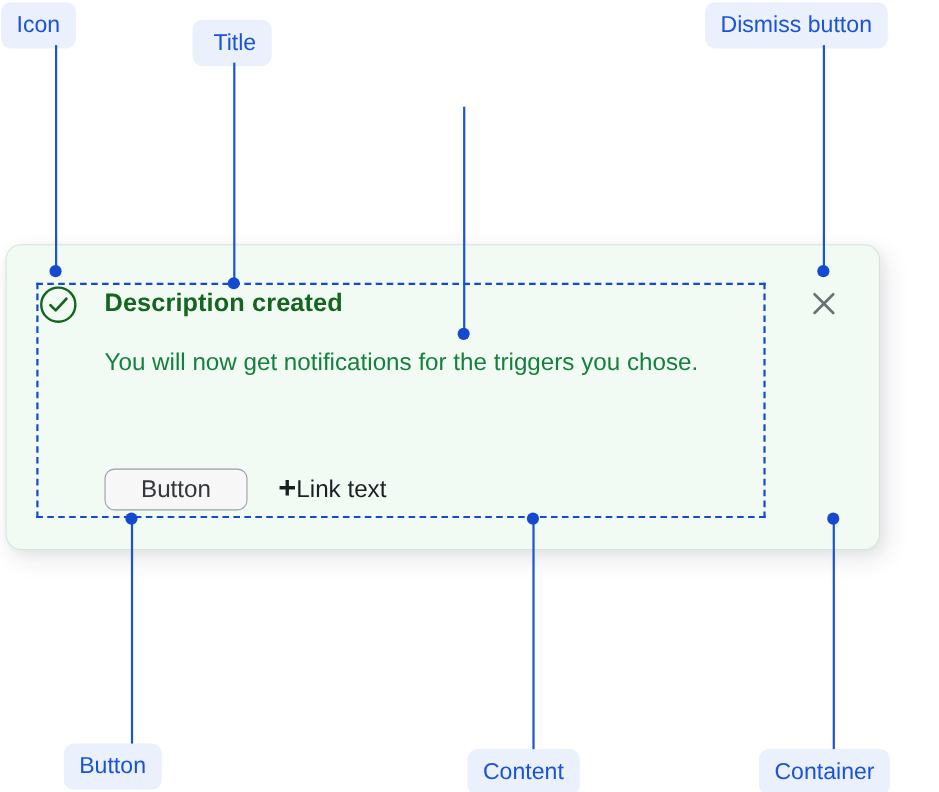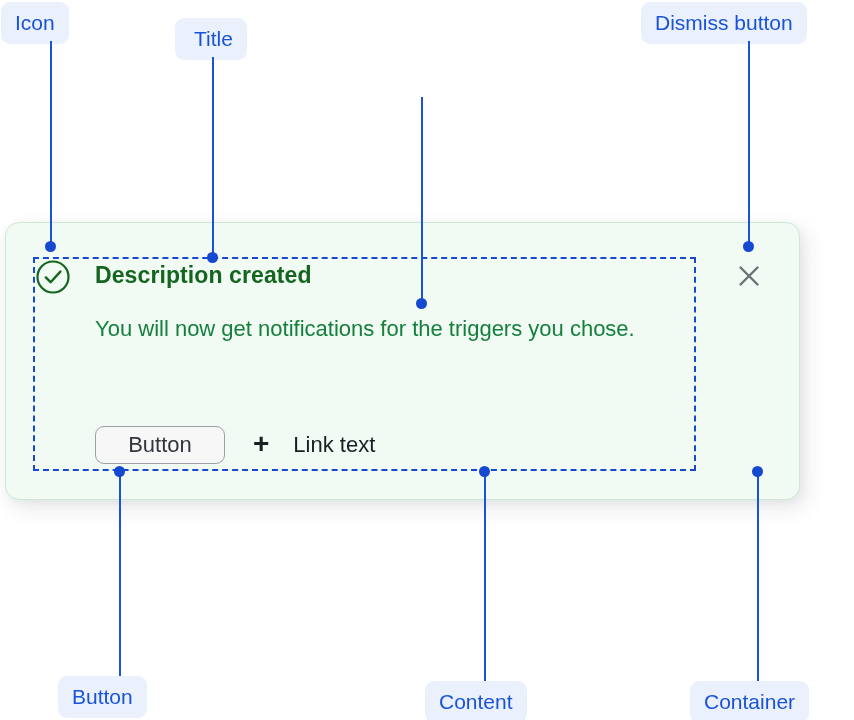--- a/index.html
+++ b/index.html
@@ -134,21 +134,21 @@
     cursor: pointer;
   }
   #plus-icon {
     font-size: 28px;
     font-weight: bold;
     color: #1b1f24;
     line-height: 1;
     margin-top: -2px;
   }
   #link-label {
-    margin-left: 24px;
+    margin-left: 0;
     font-size: 22px;
     color: #1b1f24;
   }
 
   #dismiss-button {
     position: absolute;
     left: 731px;
     top: 258px;
     width: 36px;
     height: 36px;

